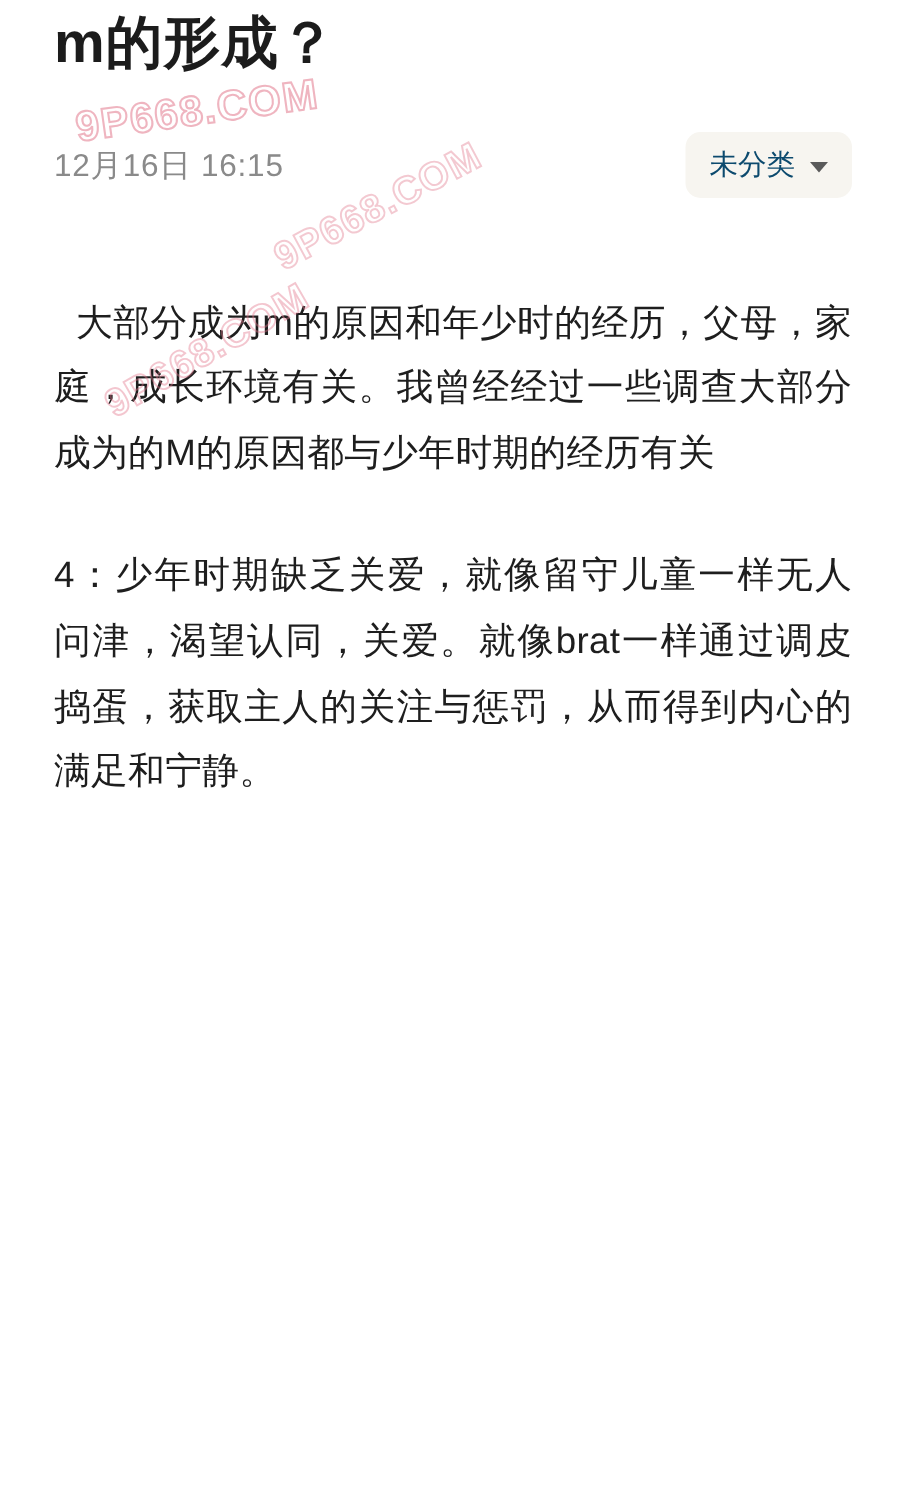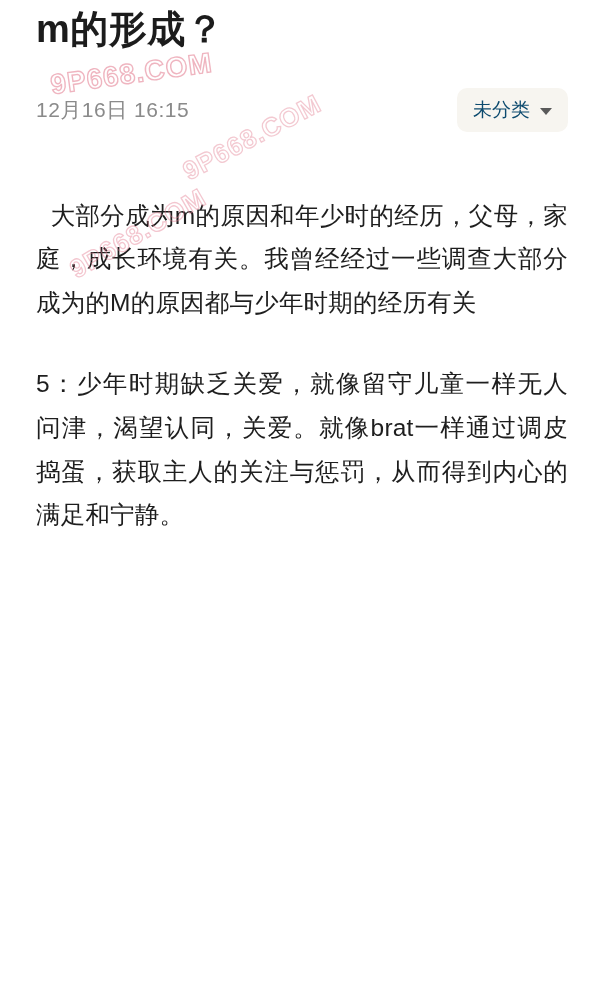--- a/index.html
+++ b/index.html
@@ -137,20 +137,20 @@
   <div class="meta-row">
     <span class="meta-date">12月16日 16:15</span>
     <div class="category-chip">
       <span>未分类</span>
       <span class="chev"></span>
     </div>
   </div>
 
   <div class="body-content">
     <p class="para indent">大部分成为m的原因和年少时的经历，父母，家庭，成长环境有关。我曾经经过一些调查大部分成为的M的原因都与少年时期的经历有关</p>
-    <p class="para">5：少年时期缺乏关爱，就像留守儿童一样无人问津，渴望认同，关爱。就像brat一样通过调皮捣蛋，获取主人的关注与惩罚，从而得到内心的满足和宁静。</p>
+    <p class="para">4：少年时期缺乏关爱，就像留守儿童一样无人问津，渴望认同，关爱。就像brat一样通过调皮捣蛋，获取主人的关注与惩罚，从而得到内心的满足和宁静。</p>
   </div>
 
   <div class="wm wm-1">9P668.COM</div>
   <div class="wm wm-2">9P668.COM</div>
   <div class="wm wm-3">9P668.COM</div>
 
 </div>
 
 </body></html>

